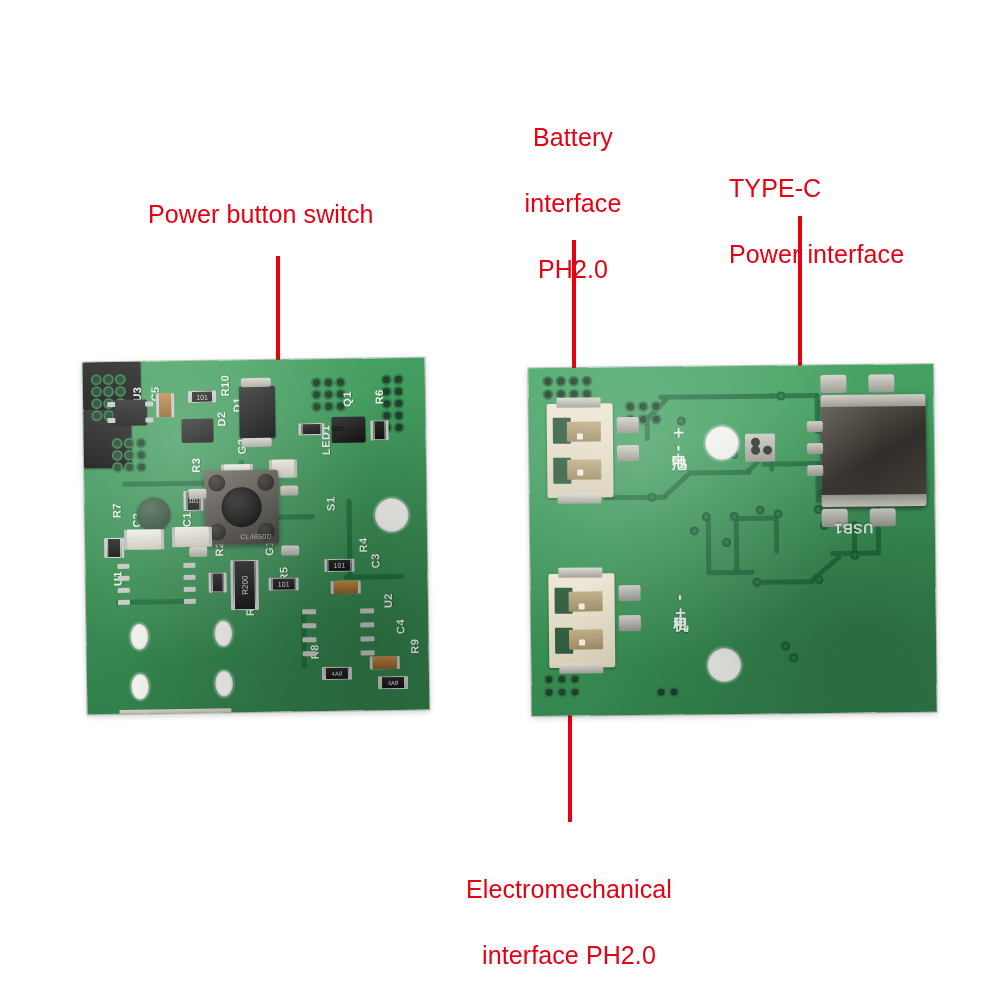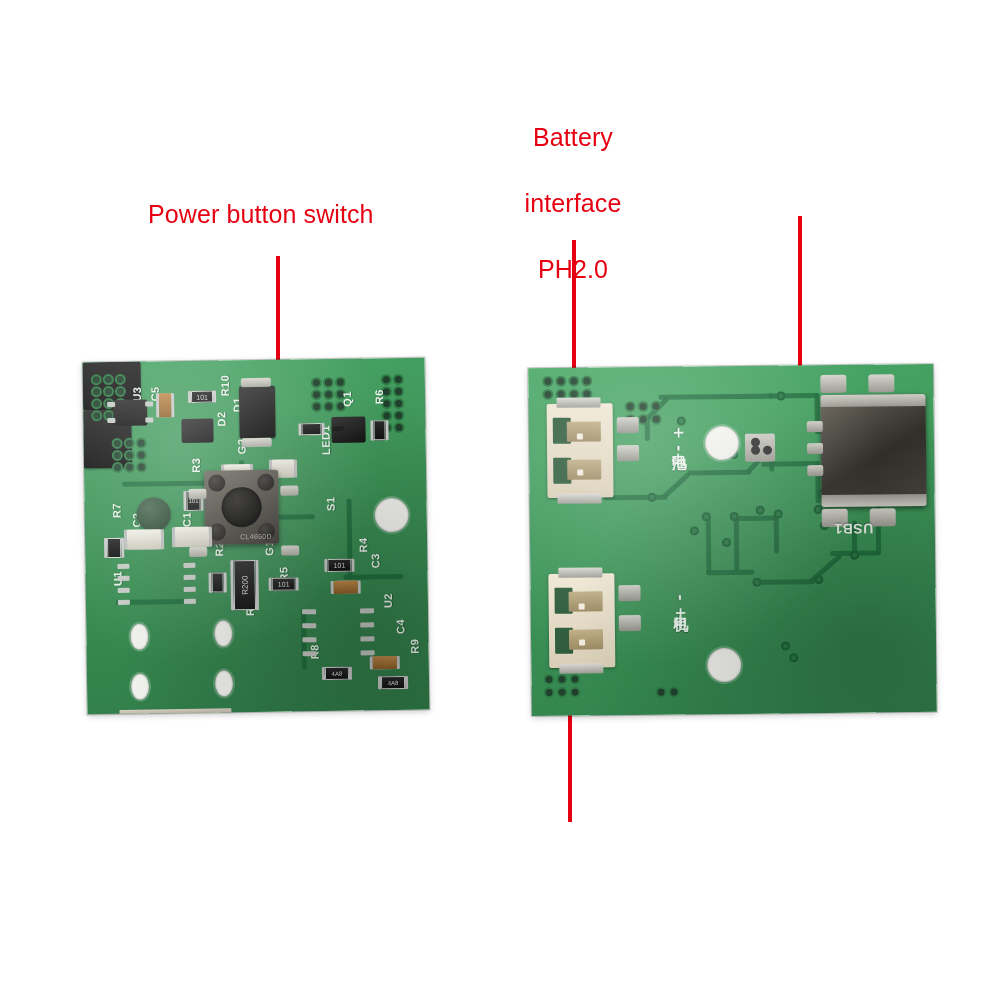--- a/index.html
+++ b/index.html
@@ -148,21 +148,29 @@
 <div id="stage">
 
   <div class="callout left" style="left:148px;top:198px;">Power button switch</div>
 
   <div class="callout center" style="left:473px;top:88px;width:200px;">
     <span>Battery</span><br>
     <span>interface</span><br>
     <span>PH2.0</span>
   </div>
 
-
+  <div class="callout left" style="left:729px;top:139px;width:250px;">
+    <span>TYPE-C</span><br>
+    <span>Power interface</span>
+  </div>
+
+  <div class="callout center" style="left:424px;top:840px;width:290px;">
+    <span>Electromechanical</span><br>
+    <span>interface PH2.0</span>
+  </div>
 
   <div class="leader-v" style="left:276px;top:256px;height:278px;"></div>
   <div class="dot" style="left:269px;top:522px;"></div>
 
   <div class="leader-v" style="left:572px;top:240px;height:182px;"></div>
   <div class="dot" style="left:565px;top:412px;"></div>
 
   <div class="leader-v" style="left:798px;top:216px;height:204px;"></div>
   <div class="leader-h" style="left:798px;top:416px;width:88px;"></div>
   <div class="dot" style="left:876px;top:410px;"></div>

